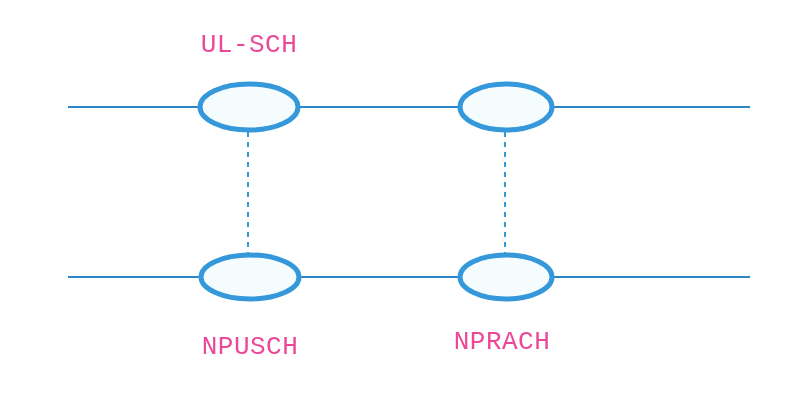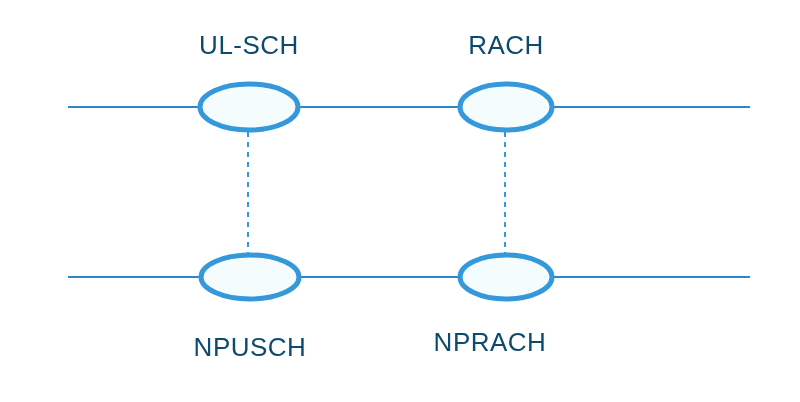--- a/index.html
+++ b/index.html
@@ -23,25 +23,25 @@
   #diagram-svg {
     position: absolute;
     top: 0;
     left: 0;
     width: 800px;
     height: 402px;
     display: block;
   }
   .node-label {
     position: absolute;
-    font-family: Liberation Sans, sans-serif;
+    font-family: Liberation Mono, monospace;
     font-size: 26px;
     font-weight: 400;
     letter-spacing: 0.5px;
-    color: #0c4a6e;
+    color: #ec4899;
     white-space: nowrap;
     text-align: right;
     transform: translateX(-50%);
     line-height: 1;
     user-select: none;
   }
 </style>
 </head>
 <body>
 
@@ -62,19 +62,18 @@
     <ellipse cx="506" cy="107" rx="46" ry="23" fill="#f4fcfd" stroke="#3498db" stroke-width="5"></ellipse>
 
     <ellipse cx="250" cy="277" rx="49" ry="22" fill="#f4fcfd" stroke="#3498db" stroke-width="5"></ellipse>
 
     <ellipse cx="506" cy="277" rx="46" ry="22" fill="#f4fcfd" stroke="#3498db" stroke-width="5"></ellipse>
 
   </svg>
 
   <div class="node-label" style="left:249px; top:32px;">UL-SCH</div>
 
-  <div class="node-label" style="left:506px; top:32px;">RACH</div>
 
   <div class="node-label" style="left:250px; top:334px;">NPUSCH</div>
 
-  <div class="node-label" style="left:490px; top:329px;">NPRACH</div>
+  <div class="node-label" style="left:502px; top:329px;">NPRACH</div>
 
 </div>
 
 </body></html>

